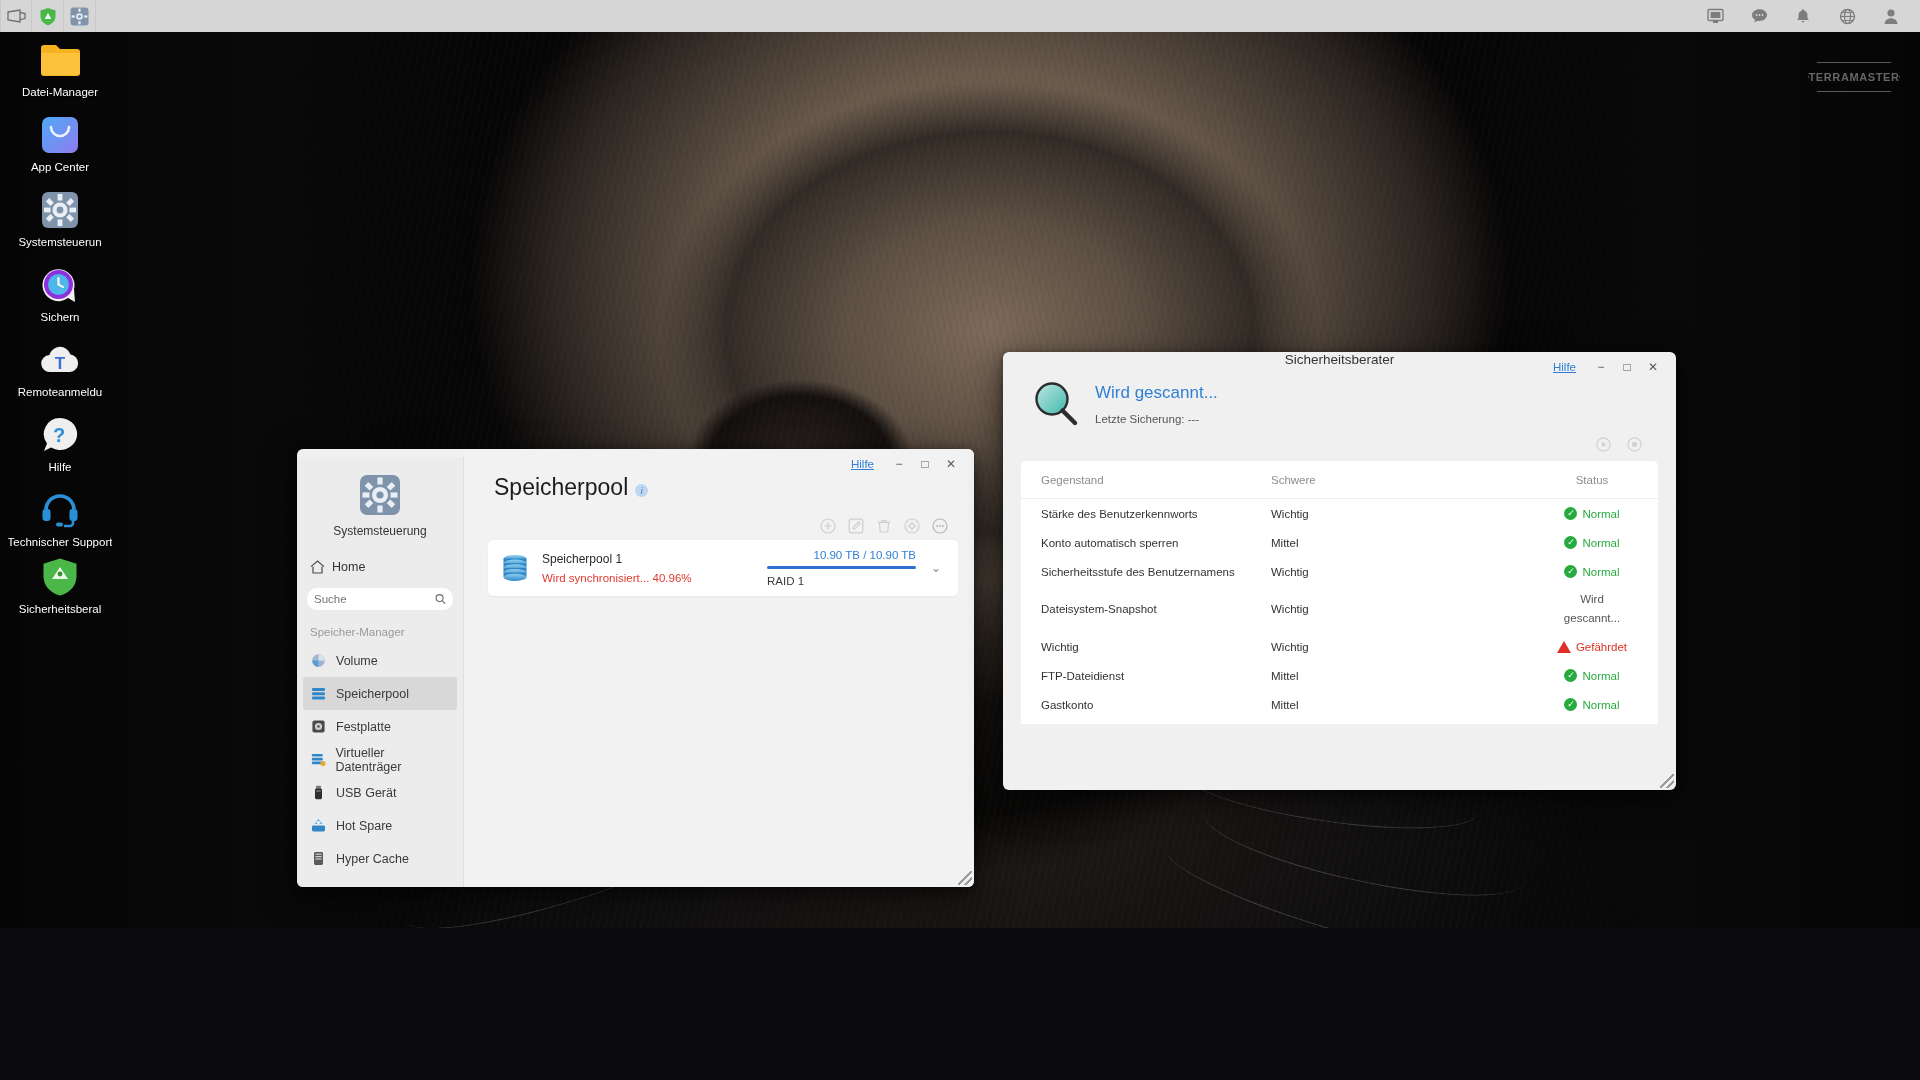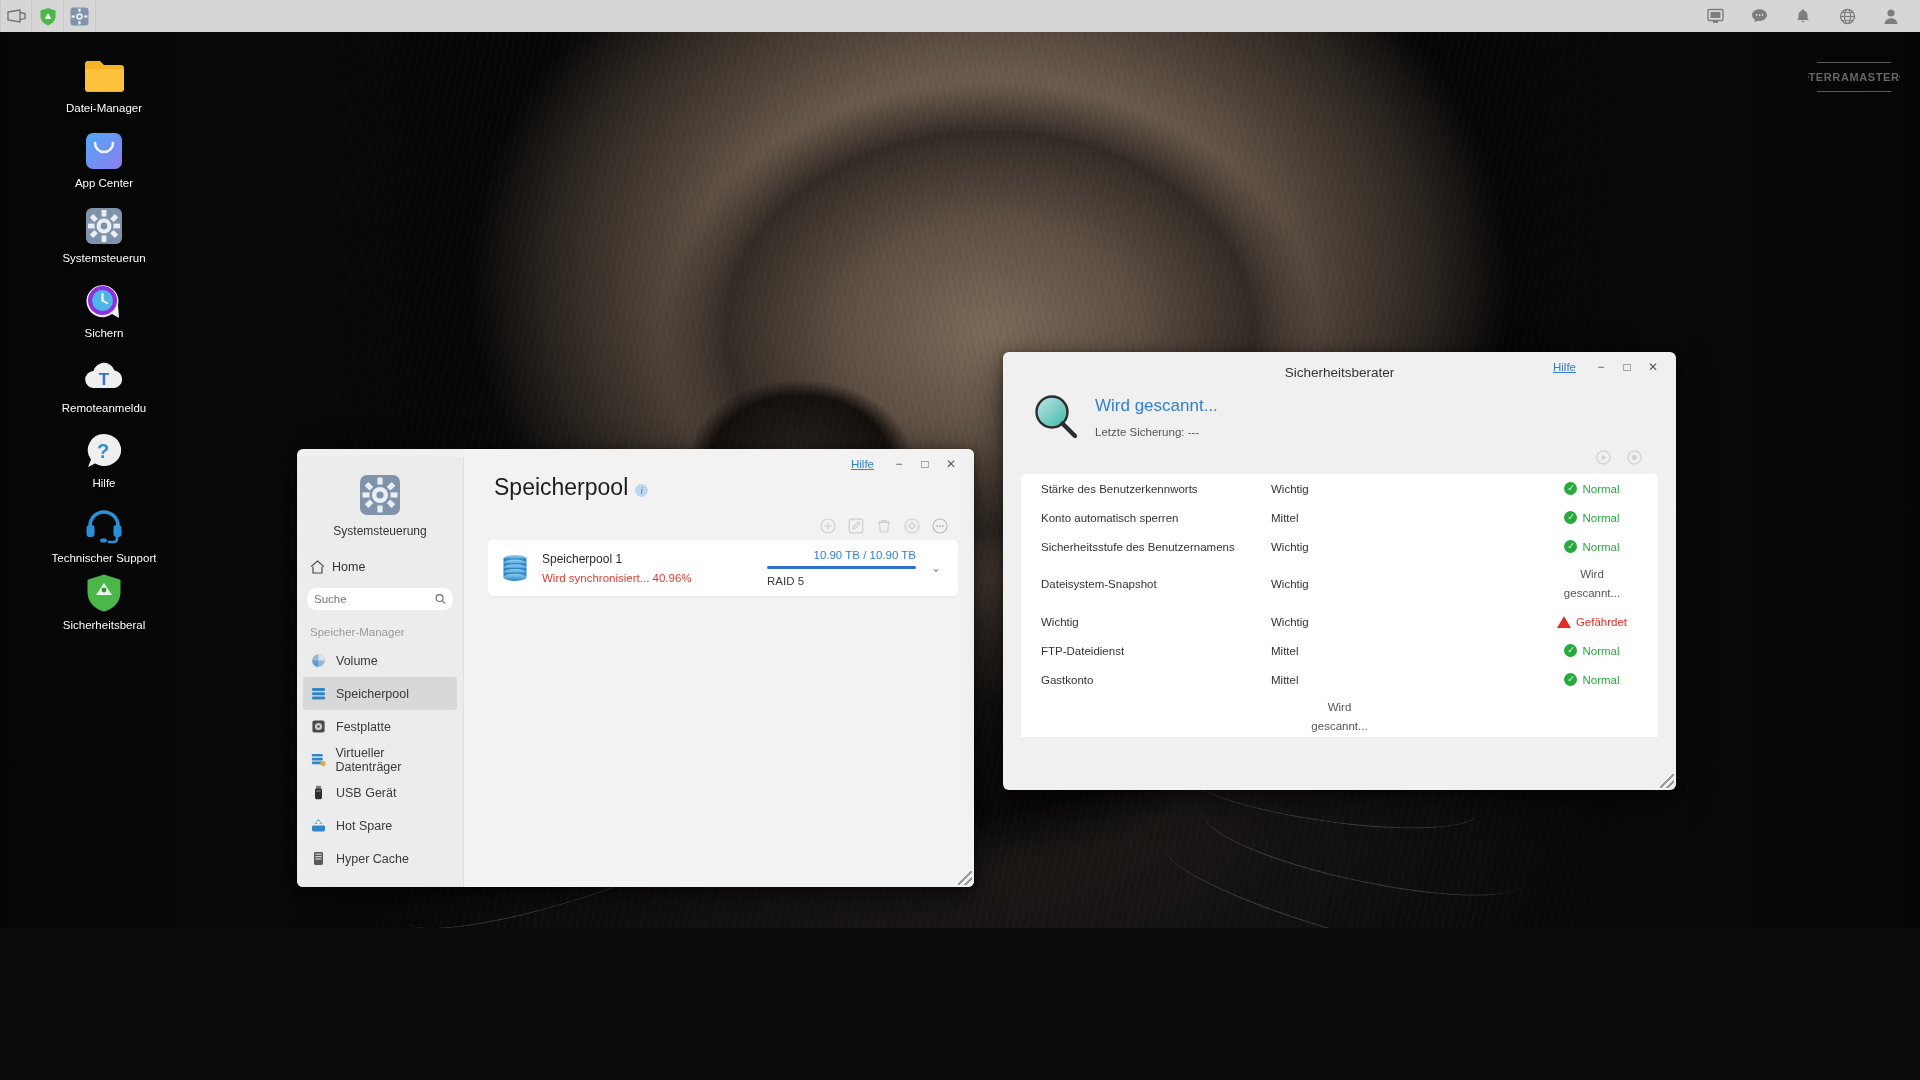--- a/index.html
+++ b/index.html
@@ -53,21 +53,21 @@
   .tb-left { display:flex; align-items:center; height:100%; }
   .tb-btn {
     width:32px; height:32px; display:flex; align-items:center; justify-content:center;
     border-right:1px solid #c9c9c9;
   }
   .tb-btn.first { border-left: 1px solid #c9c9c9; }
   .tb-right { margin-left:auto; display:flex; align-items:center; gap:26px; padding-right:20px; }
   .tb-ricon { width:18px; height:18px; display:flex; align-items:center; justify-content:center; color:#7a7a7a; }
 
   
-  .desk-icons { position:absolute; left:0; top:40px; width:120px; z-index:5;padding-left:44px; }
+  .desk-icons { position:absolute; left:0; top:24px; width:120px; z-index:5; }
   .desk-icon {
     width:120px; display:flex; flex-direction:column; align-items:center;
     margin-top:14px; margin-bottom:6px;
   }
   .desk-icon .glyph { width:44px; height:44px; display:flex; align-items:center; justify-content:center; }
   .desk-icon .lbl {
     margin-top:4px; color:#fff; font-size:11.5px; line-height:13px; text-align:center;
     max-width:118px; overflow:hidden; white-space:nowrap; text-overflow:clip;
     text-shadow:0 1px 2px rgba(0,0,0,0.9);
   }
@@ -144,21 +144,21 @@
   .pool-bar-wrap { flex:1 1 auto; min-width:0; padding-right:12px; }
   .pool-cap { text-align:right; font-size:11.5px; color:#2f7fd6; }
   .pool-bar { height:3px; background:#dfe6ee; margin-top:5px; border-radius:2px; overflow:hidden; }
   .pool-bar > i { display:block; height:100%; background:#2f6fd0; }
   .pool-raid { font-size:11.5px; color:#3a3a3a; margin-top:6px; }
   .pool-chev { width:16px; color:#8a8a8a; font-size:12px; text-align:center; cursor:pointer; }
 
   
   #win-security { left:1003px; top:352px; width:673px; height:438px; }
   #win-security .sa-title {
-    text-align:center; font-size:13.5px; color:#333; padding-top:13px;
+    text-align:center; font-size:13.5px; color:#333; 
   }
   .sa-head { display:flex; align-items:center; padding:14px 0 0 30px; }
   .sa-magnifier { width:46px; height:46px; flex:0 0 auto; }
   .sa-head-txt { margin-left:16px; }
   .sa-status { font-size:17px; color:#2f7fd6; }
   .sa-last { font-size:11.5px; color:#555; margin-top:10px; }
   .sa-actions { display:flex; justify-content:flex-end; gap:16px; padding:10px 34px 0 0; }
   .sa-act { width:15px; height:15px; color:#cfcfcf; cursor:pointer; }
   .sa-table { margin:9px 18px 0 18px; background:#fff; border-radius:5px 5px 0 0; height:calc(100% - 175px); overflow:hidden; }
   .sa-thead { display:flex; padding:13px 0 12px 0; border-bottom:1px solid #ededed; }
@@ -581,21 +581,21 @@
         </svg>
         <div class="pool-texts">
           <div class="pool-name">Speicherpool 1</div>
           <div class="pool-sync">Wird synchronisiert... 40.96%</div>
         </div>
         <div class="pool-bar-wrap">
           <div class="pool-cap">10.90 TB / 10.90 TB</div>
           <div class="pool-bar">
               <i id="poolfill" style="width: 100%; background: rgb(47, 111, 208);"></i>
             </div>
-          <div class="pool-raid">RAID 5</div>
+          <div class="pool-raid">RAID 1</div>
         </div>
         <div class="pool-chev">⌄</div>
       </div>
     </div>
 
     <div class="resize-grip"></div>
   </div>
 
   <div class="window" id="win-security">
     <div class="titlebar-ctrls">
@@ -633,20 +633,25 @@
       </span>
       <span class="sa-act">
         <svg width="15" height="15" viewBox="0 0 15 15">
           <circle cx="7.5" cy="7.5" r="6.6" fill="none" stroke="#cfcfcf" stroke-width="1.1"></circle>
           <rect x="5.2" y="5.2" width="4.6" height="4.6" rx="1" fill="#cfcfcf"></rect>
         </svg>
       </span>
     </div>
 
     <div class="sa-table">
+      <div class="sa-thead">
+        <div class="sa-col1">Gegenstand</div>
+        <div class="sa-col2">Schwere</div>
+        <div class="sa-col3">Status</div>
+      </div>
       <div id="sa-body">
           <div class="sa-row">
             <div class="sa-col1">Stärke des Benutzerkennworts</div>
             <div class="sa-col2">Wichtig</div>
             <div class="sa-col3">
               <span class="sa-badge">
                 <span class="dot-ok">✓</span>
                 <span class="st-ok">Normal</span>
               </span>
             </div>

